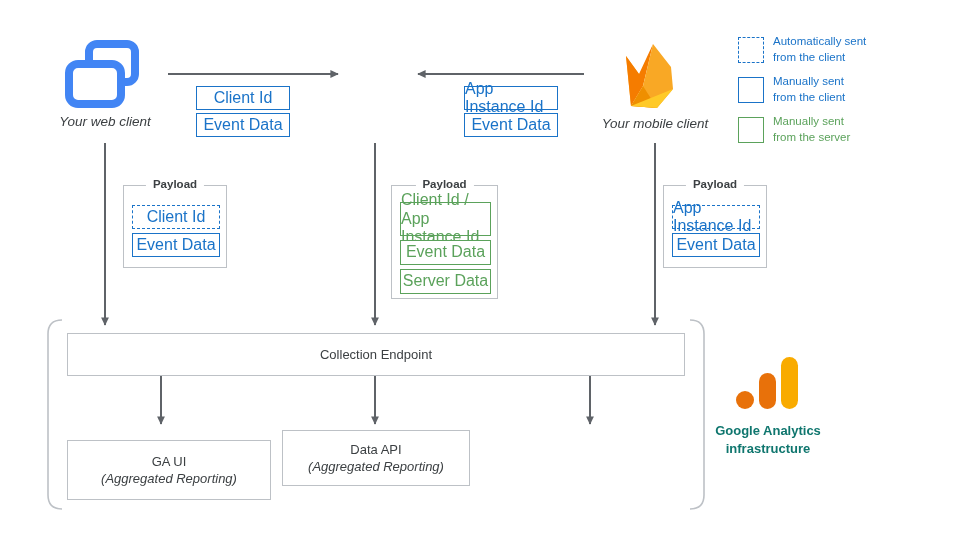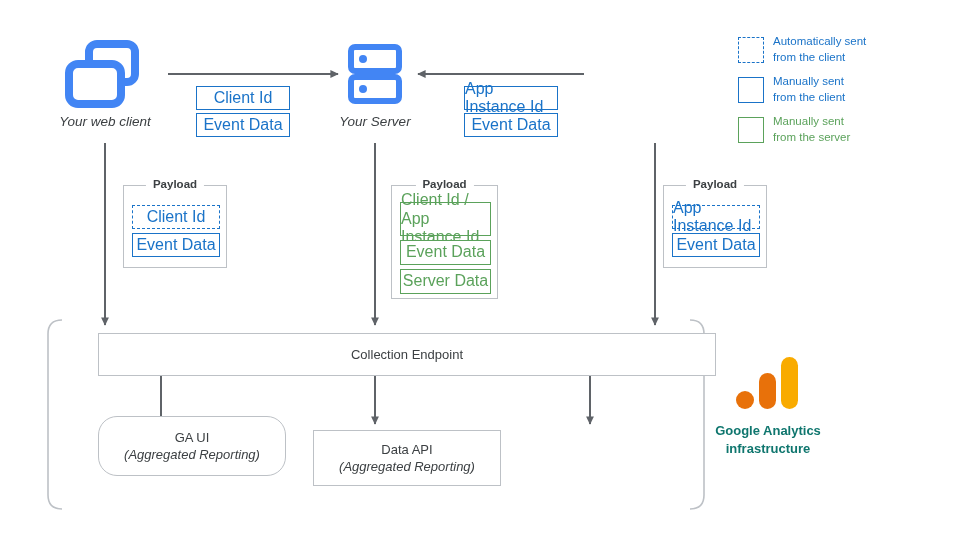--- a/index.html
+++ b/index.html
@@ -77,21 +77,20 @@
     border: 1.2px solid #bdc1c6;
     background: #fff;
     display: flex;
     flex-direction: column;
     align-items: center;
     justify-content: center;
     font-size: 13px;
     color: #3c4043;
     text-align: center;
     line-height: 1.32;
-    margin-left: 31px;
   }
   .outbox .sub { font-style: italic; }
 
   
   .legend-row {
     position: absolute;
     display: flex;
     align-items: center;
   }
   .legend-swatch {
@@ -158,30 +157,31 @@
   </svg>
 
   <div class="abs" style="left:45px;top:38px;width:120px;">
     <svg width="120" height="72">
       <rect x="44" y="6" width="46" height="38" rx="8" ry="8" fill="none" stroke="#4285f4" stroke-width="8"></rect>
       <rect x="24" y="26" width="52" height="40" rx="9" ry="9" fill="#ffffff" stroke="#4285f4" stroke-width="8"></rect>
     </svg>
     <div class="node-label">Your web client</div>
   </div>
 
-  <div class="abs" style="left:315px;top:40px;width:120px;">
-    <svg width="120" height="70">
-      <rect x="36" y="7" width="48" height="24" rx="4" ry="4" fill="#ffffff" stroke="#4285f4" stroke-width="6"></rect>
-      <circle cx="48" cy="19" r="4" fill="#4285f4"></circle>
-      <rect x="36" y="37" width="48" height="24" rx="4" ry="4" fill="#ffffff" stroke="#4285f4" stroke-width="6"></rect>
-      <circle cx="48" cy="49" r="4" fill="#4285f4"></circle>
+
+  <div class="abs" style="left:585px;top:34px;width:140px;">
+    <svg width="140" height="78">
+      <polygon points="46,72 41,22 54,40" fill="#f9a825"></polygon>
+      <polygon points="46,72 41,22 54,40 68,10 58,52" fill="#f57c00"></polygon>
+      <polygon points="46,72 58,52 68,10 86,33 88,55 72,74" fill="#f9a825"></polygon>
+      <polygon points="46,72 58,52 72,74" fill="#ef8f00"></polygon>
+      <polygon points="46,72 88,55 72,74" fill="#ffca28"></polygon>
     </svg>
-    <div class="node-label">Your Server</div>
-  </div>
-
+    <div class="node-label">Your mobile client</div>
+  </div>
 
   <div class="chip abs" style="left:196px;top:86px;width:94px;height:24px;">Client Id</div>
   <div class="chip abs" style="left:196px;top:113px;width:94px;height:24px;">Event Data</div>
 
   <div class="chip abs" style="left:464px;top:86px;width:94px;height:24px;">App Instance Id</div>
   <div class="chip abs" style="left:464px;top:113px;width:94px;height:24px;">Event Data</div>
 
   <div class="payload" style="left:123px;top:173px;width:104px;height:83px;">
     <span class="payload-legend">Payload</span>
     <div class="chip dashed abs" style="left:8px;top:19px;width:88px;height:24px;">Client Id</div>
@@ -199,21 +199,21 @@
   <div class="payload" style="left:663px;top:173px;width:104px;height:83px;">
     <span class="payload-legend">Payload</span>
     <div class="chip dashed abs" style="left:8px;top:19px;width:88px;height:24px;">App Instance Id</div>
     <div class="chip abs" style="left:8px;top:47px;width:88px;height:24px;">Event Data</div>
   </div>
 
   <div class="outbox abs" style="left:67px;top:333px;width:618px;height:43px;">
     <div>Collection Endpoint</div>
   </div>
 
-  <div class="outbox abs" style="left:67px;top:416px;width:188px;height:60px;border-radius:19px;">
+  <div class="outbox abs" style="left:67px;top:440px;width:204px;height:60px;">
     <div>GA UI</div>
     <div class="sub">(Aggregated Reporting)</div>
   </div>
 
   <div class="outbox abs" style="left:282px;top:430px;width:188px;height:56px;">
     <div>Data API</div>
     <div class="sub">(Aggregated Reporting)</div>
   </div>
 
 

